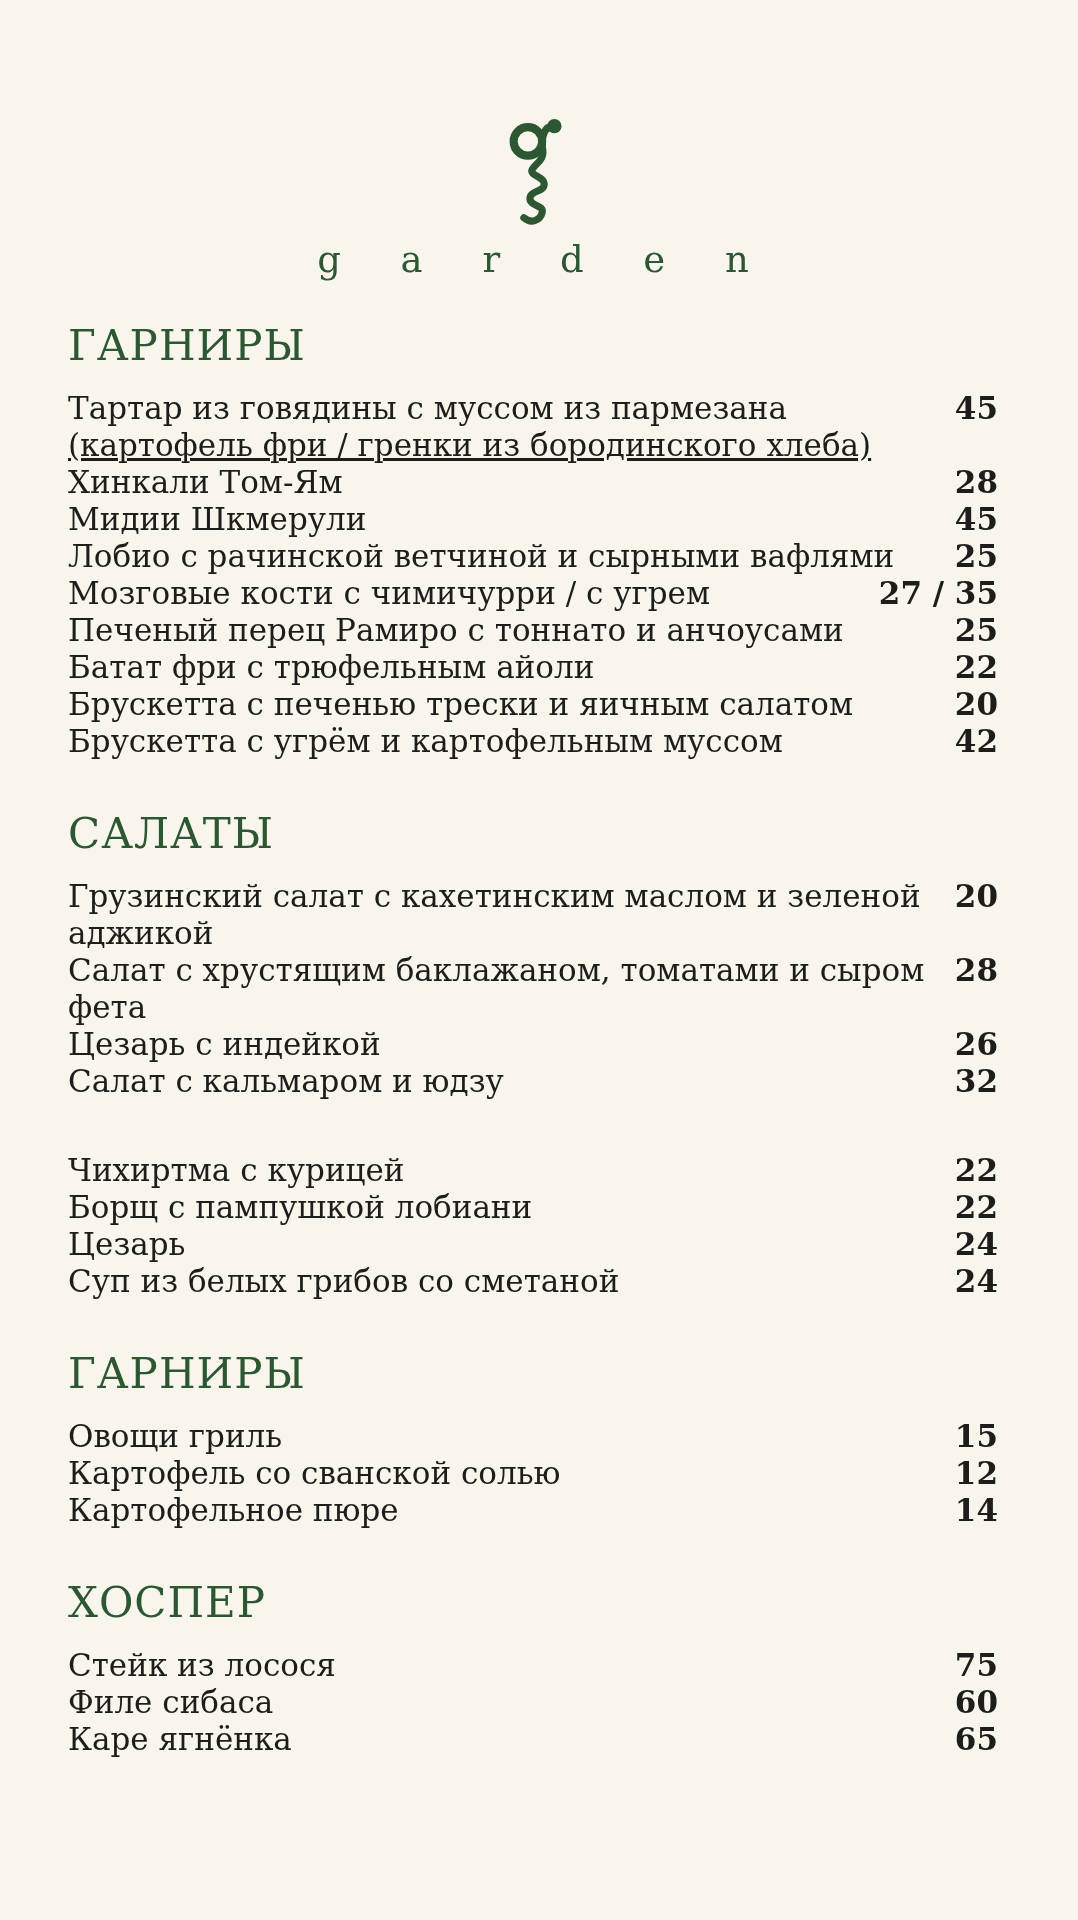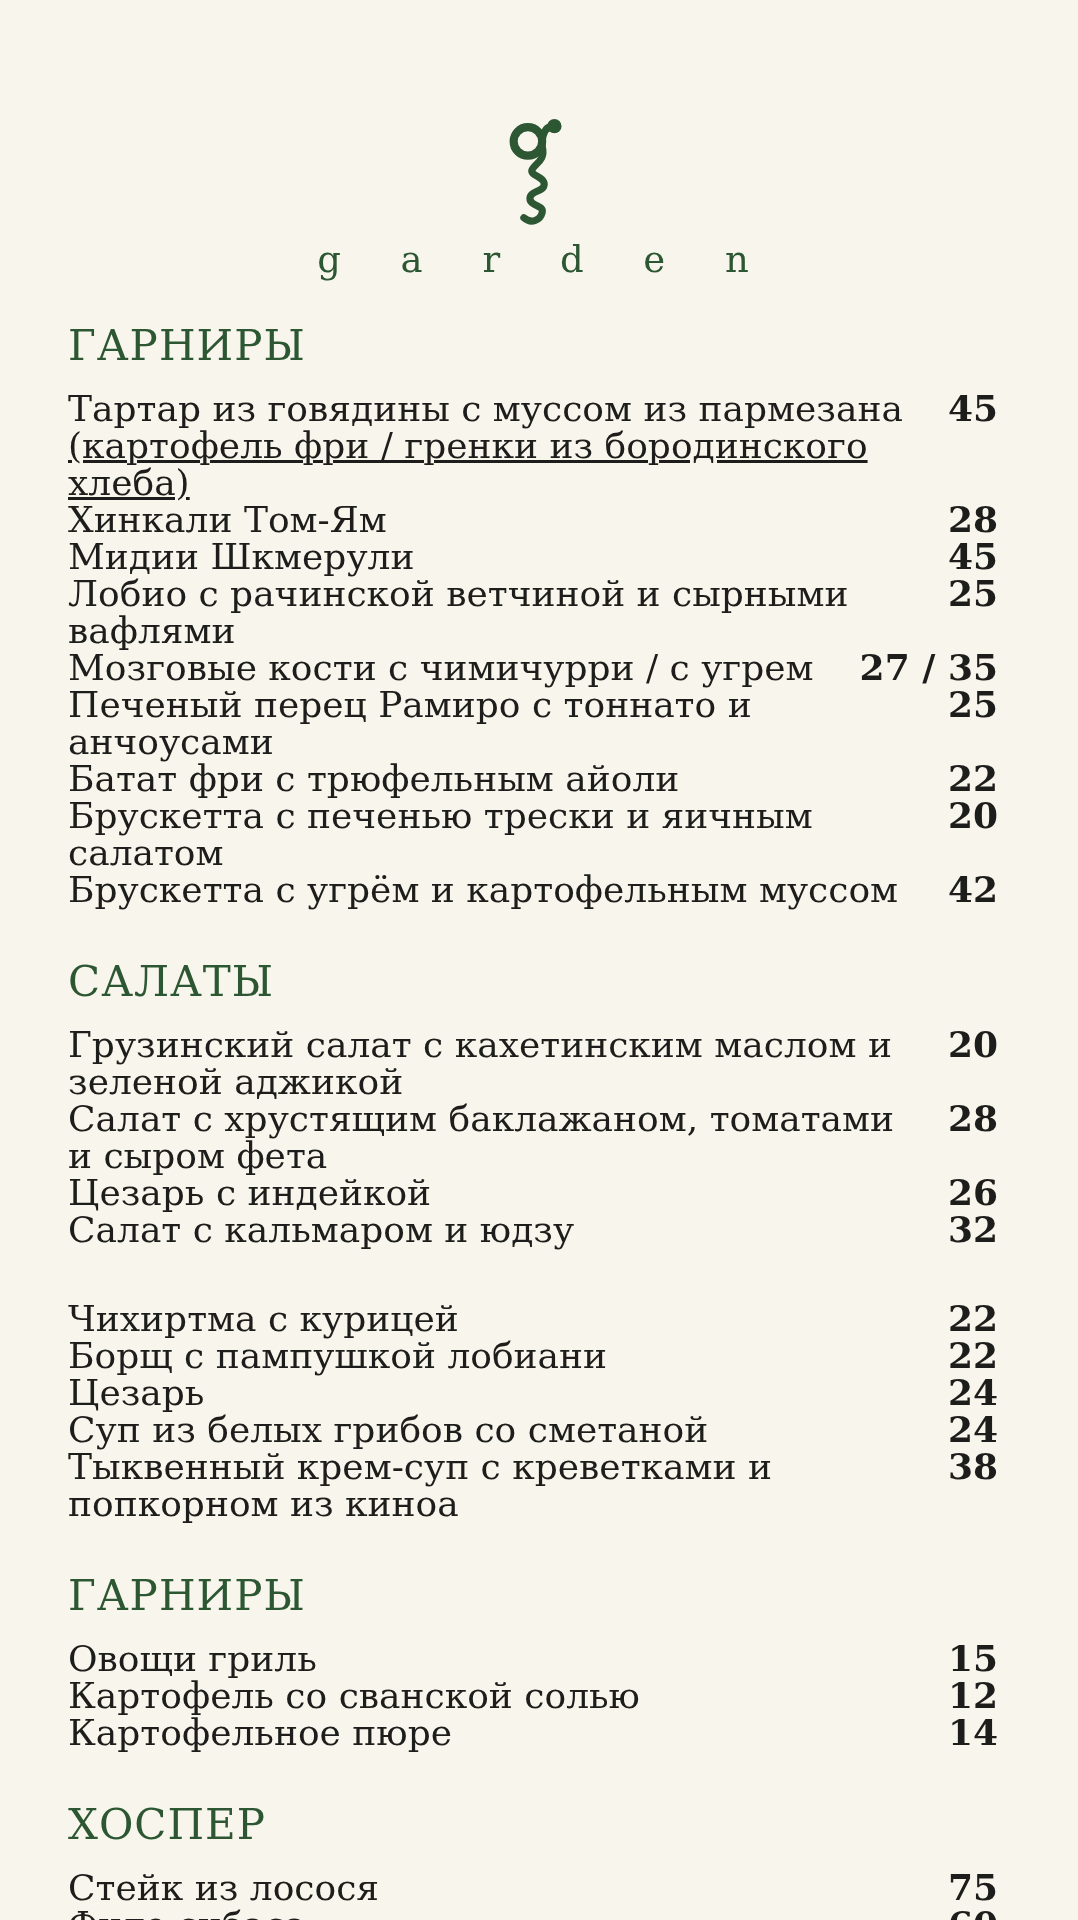--- a/index.html
+++ b/index.html
@@ -38,21 +38,21 @@
   .section { margin-top: 52px; }
   .section:first-of-type { margin-top: 0; }
   .section-title {
     color: #2d5733;
     font-size: 42px;
     line-height: 44px;
     letter-spacing: 1px;
     margin: 0 0 22px 0;
     font-weight: 400;
   }
-  .item { font-size: 36px; line-height: 37px; }
+  .item { font-size: 31px; line-height: 37px; }
   .item-row {
     display: flex;
     justify-content: space-between;
     align-items: baseline;
   }
   .item-name { flex: 1 1 auto; }
   .item-price {
     flex: 0 0 auto;
     margin-left: 24px;
     white-space: nowrap;
@@ -219,27 +219,20 @@
     </div>
 
     <div class="item">
       <div class="item-row">
         <span class="item-name">Суп из белых грибов со сметаной</span>
         <span class="item-price">24</span>
       </div>
 
     </div>
 
-    <div class="item">
-      <div class="item-row">
-        <span class="item-name">Тыквенный крем-суп с креветками и попкорном из киноа</span>
-        <span class="item-price">38</span>
-      </div>
-
-    </div>
   </div>
     </section>
 
     <section class="section">
       <h2 class="section-title">ГАРНИРЫ</h2>
       <div class="section-items">
     <div class="item">
       <div class="item-row">
         <span class="item-name">Овощи гриль</span>
         <span class="item-price">15</span>

